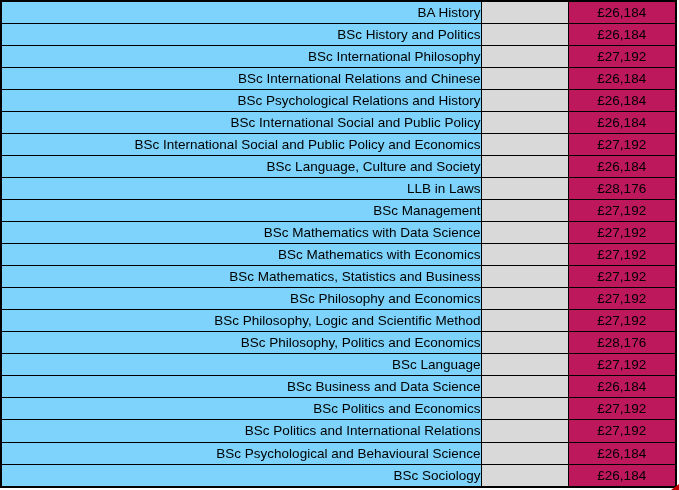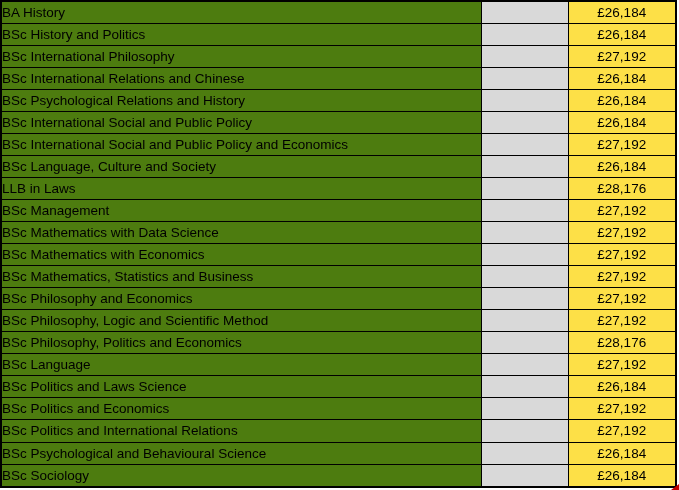--- a/index.html
+++ b/index.html
@@ -32,29 +32,29 @@
     padding: 0;
     overflow: hidden;
     white-space: nowrap;
   }
   
   table.fees {
     border: 2px solid var(--border, #000);
   }
   td.prog {
     padding-left: 4px;
-    text-align: left;
-    background: #4d7c0f;
+    text-align: right;
+    background: #7dd3fc;
   }
   td.shade {
     background: var(--shade, #d9d9d9);
   }
   td.fee {
     text-align: center;
-    background: #fde047;
+    background: #be185d;
   }
   .corner-mark {
     position: absolute;
     right: 0;
     bottom: 0;
     width: 8px;
     height: 6px;
     background: var(--mark, #c00000);
     clip-path: polygon(0 100%, 100% 0, 100% 100%);
   }
@@ -168,21 +168,21 @@
     <td class="fee">£28,176</td>
   </tr>
 
   <tr>
     <td class="prog">BSc Language</td>
     <td class="shade"></td>
     <td class="fee">£27,192</td>
   </tr>
 
   <tr>
-    <td class="prog">BSc Politics and Laws Science</td>
+    <td class="prog">BSc Business and Data Science</td>
     <td class="shade"></td>
     <td class="fee">£26,184</td>
   </tr>
 
   <tr>
     <td class="prog">BSc Politics and Economics</td>
     <td class="shade"></td>
     <td class="fee">£27,192</td>
   </tr>
 

